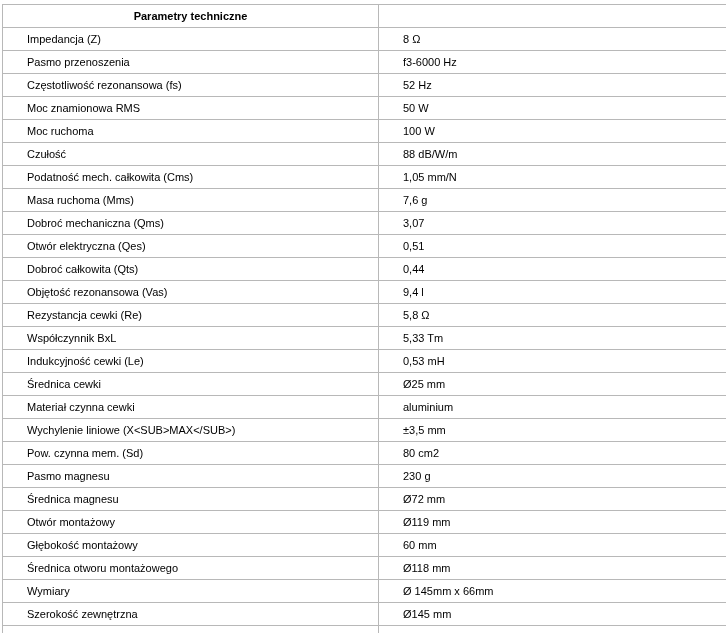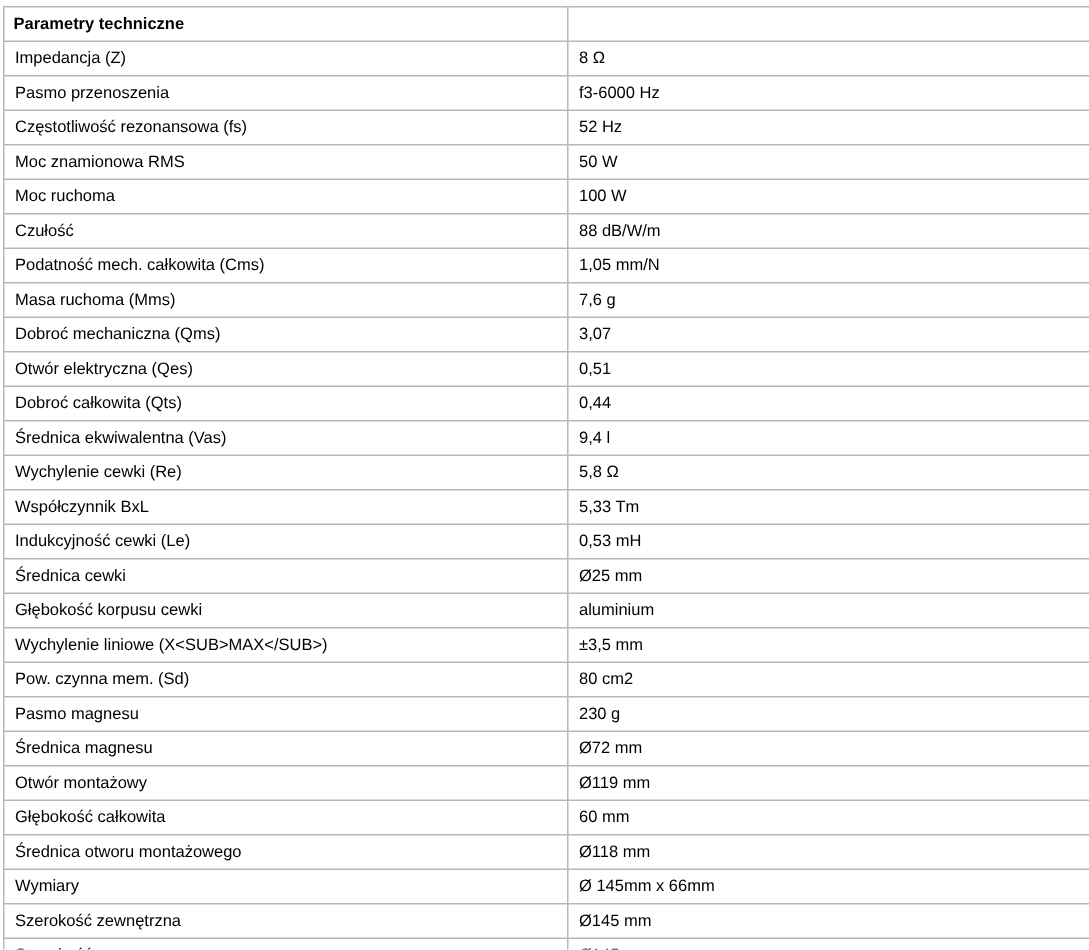--- a/index.html
+++ b/index.html
@@ -20,33 +20,33 @@
   table.spec-table {
     border-collapse: collapse;
     width: 720px;
     margin: 0 auto;
     table-layout: fixed;
   }
   table.spec-table td {
     border: 1px solid #b8b8b8;
     font-size: 11px;
     line-height: 13px;
-    padding: 4px 6px 4px 7px;
+    padding: 4px 6px 4px 24px;
     vertical-align: middle;
     height: 14px;
   }
   td.label-col {
     width: 363px;
   }
   td.value-col {
     width: 355px;
   }
   tr.header-row td.label-col {
     font-weight: bold;
-    text-align: left;
+    text-align: center;
     padding: 4px 6px;
     margin-top: 44px;
   }
   tr.header-row td.value-col {
     background: #ffffff;
   }
 </style>
 </head>
 <body>
 
@@ -95,41 +95,41 @@
         </tr>
         <tr>
           <td class="label-col">Otwór elektryczna (Qes)</td>
           <td class="value-col">0,51</td>
         </tr>
         <tr>
           <td class="label-col">Dobroć całkowita (Qts)</td>
           <td class="value-col">0,44</td>
         </tr>
         <tr>
-          <td class="label-col">Średnica ekwiwalentna (Vas)</td>
+          <td class="label-col">Objętość rezonansowa (Vas)</td>
           <td class="value-col">9,4 l</td>
         </tr>
         <tr>
-          <td class="label-col">Wychylenie cewki (Re)</td>
+          <td class="label-col">Rezystancja cewki (Re)</td>
           <td class="value-col">5,8 Ω</td>
         </tr>
         <tr>
           <td class="label-col">Współczynnik BxL</td>
           <td class="value-col">5,33 Tm</td>
         </tr>
         <tr>
           <td class="label-col">Indukcyjność cewki (Le)</td>
           <td class="value-col">0,53 mH</td>
         </tr>
         <tr>
           <td class="label-col">Średnica cewki</td>
           <td class="value-col">Ø25 mm</td>
         </tr>
         <tr>
-          <td class="label-col">Głębokość korpusu cewki</td>
+          <td class="label-col">Materiał czynna cewki</td>
           <td class="value-col">aluminium</td>
         </tr>
         <tr>
           <td class="label-col">Wychylenie liniowe (X&lt;SUB&gt;MAX&lt;/SUB&gt;)</td>
           <td class="value-col">±3,5 mm</td>
         </tr>
         <tr>
           <td class="label-col">Pow. czynna mem. (Sd)</td>
           <td class="value-col">80 cm2</td>
         </tr>
@@ -139,21 +139,21 @@
         </tr>
         <tr>
           <td class="label-col">Średnica magnesu</td>
           <td class="value-col">Ø72 mm</td>
         </tr>
         <tr>
           <td class="label-col">Otwór montażowy</td>
           <td class="value-col">Ø119 mm</td>
         </tr>
         <tr>
-          <td class="label-col">Głębokość całkowita</td>
+          <td class="label-col">Głębokość montażowy</td>
           <td class="value-col">60 mm</td>
         </tr>
         <tr>
           <td class="label-col">Średnica otworu montażowego</td>
           <td class="value-col">Ø118 mm</td>
         </tr>
         <tr>
           <td class="label-col">Wymiary</td>
           <td class="value-col">Ø 145mm x 66mm</td>
         </tr>

